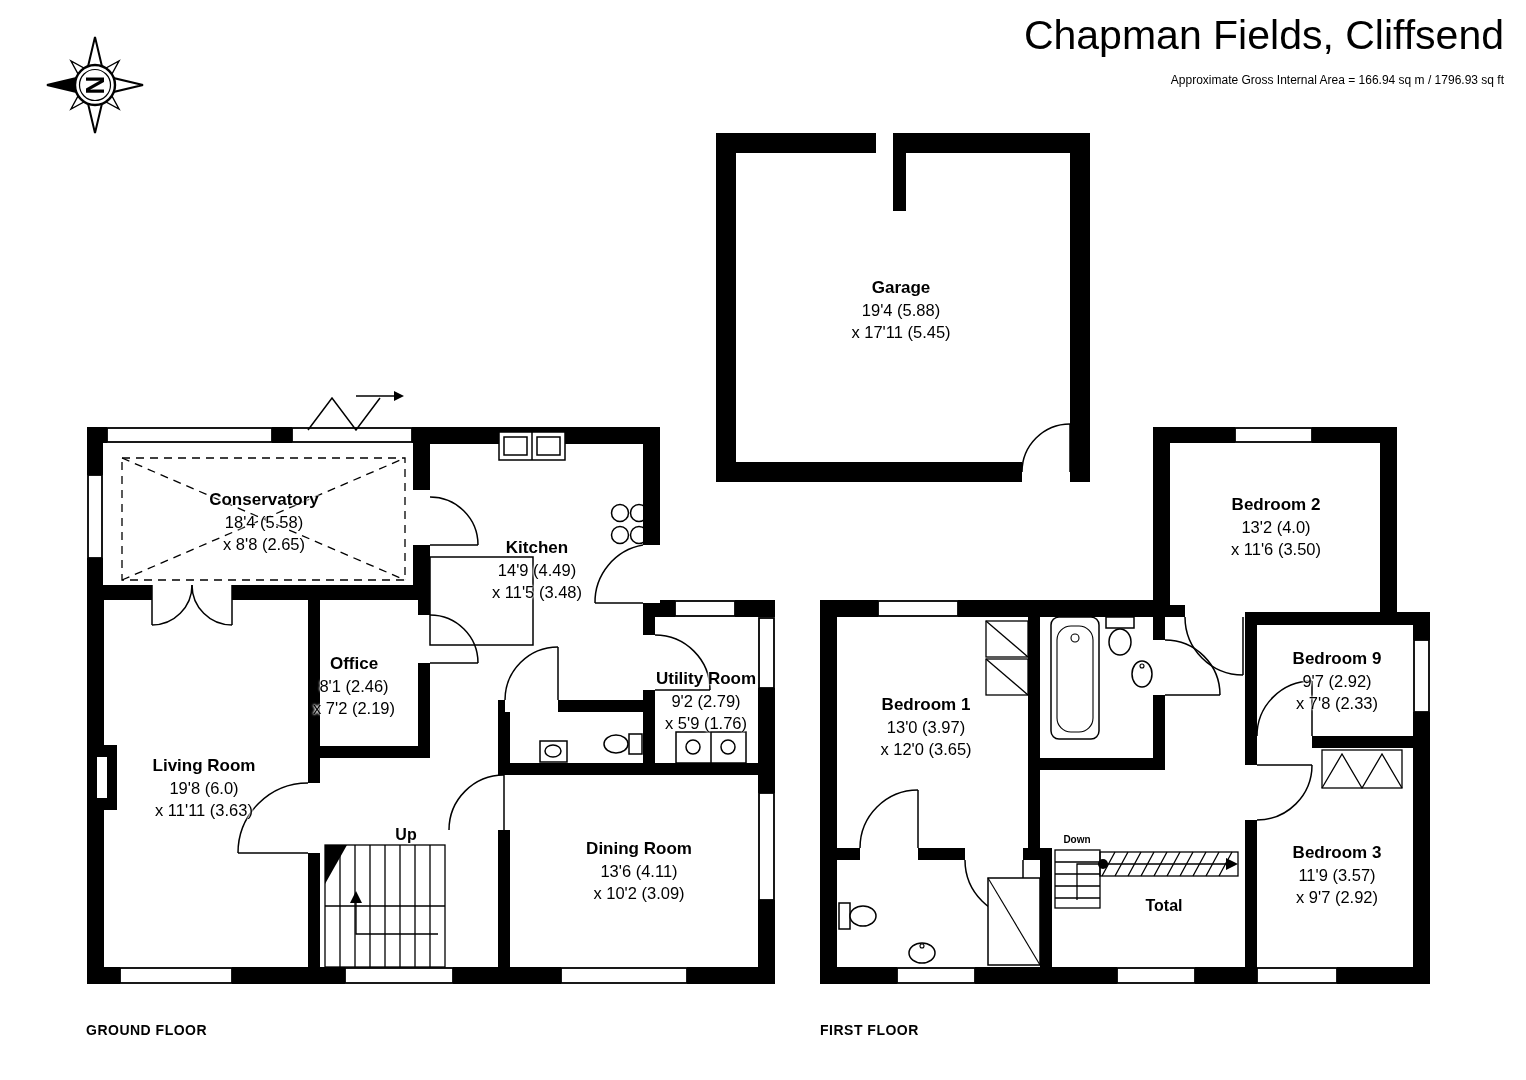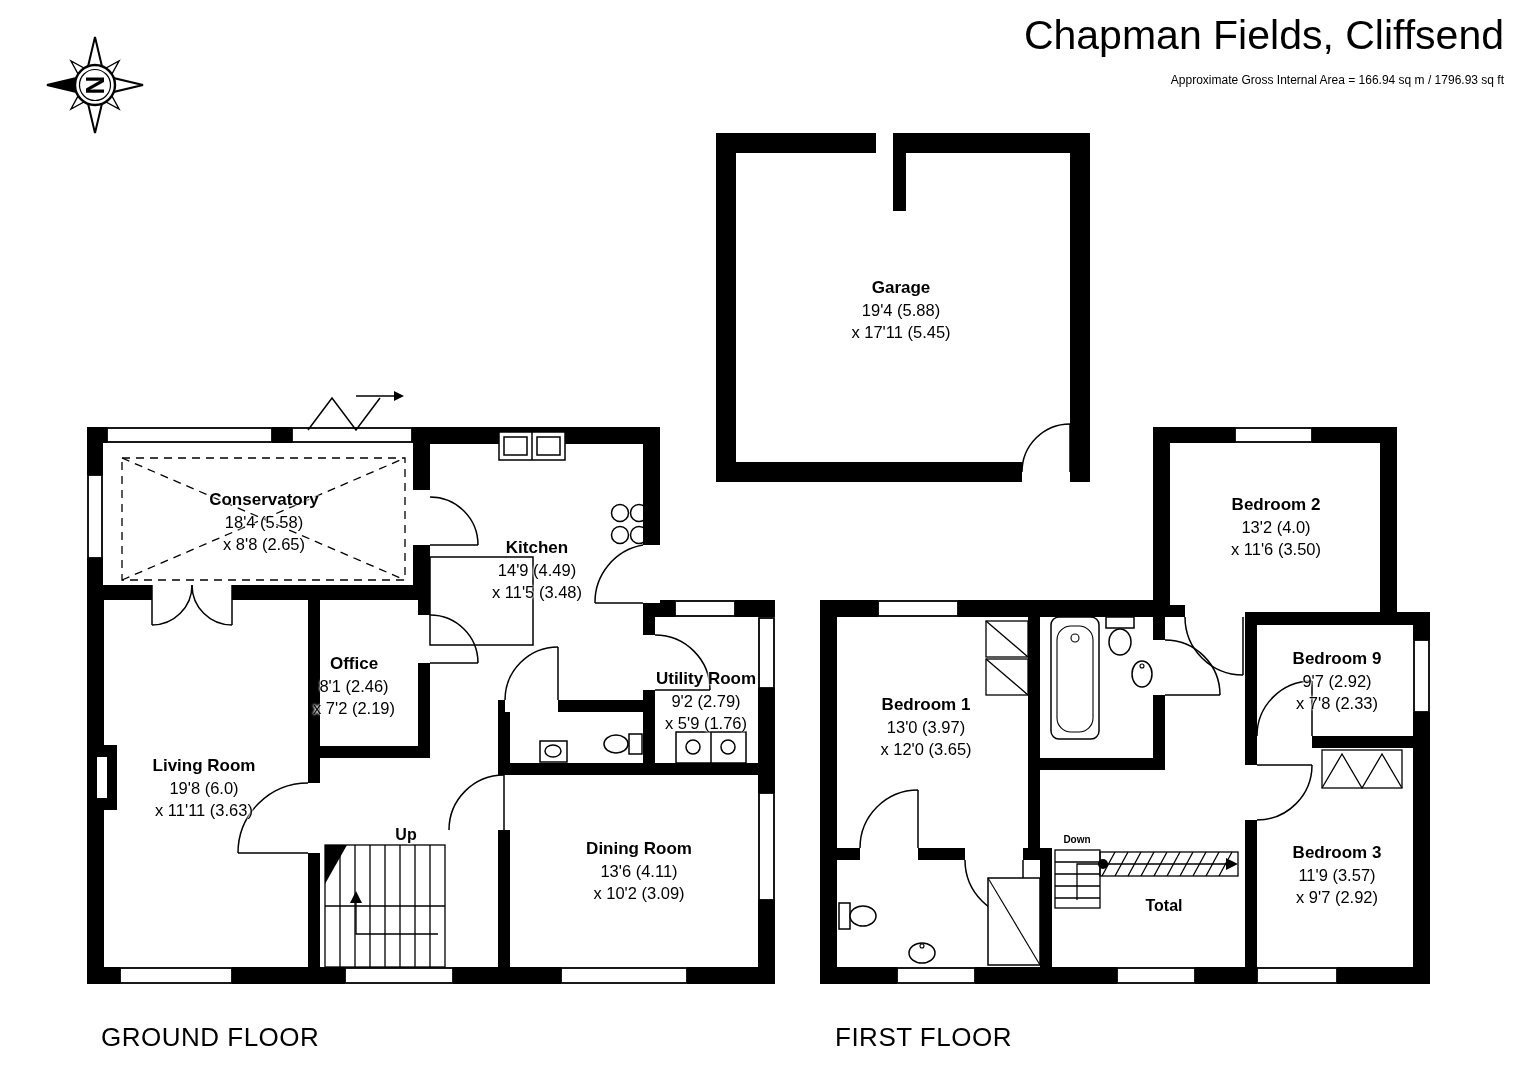--- a/index.html
+++ b/index.html
@@ -16,21 +16,21 @@
   .room-label{
     position:absolute;transform:translateX(-50%);text-align:center;
     line-height:22px;white-space:nowrap;
     text-shadow:0 0 3px #fff,0 0 3px #fff,0 0 2px #fff;
   }
   .room-label .name{font-weight:bold;font-size:17px;}
   .room-label .dim{font-size:16.5px;}
   .anno{position:absolute;transform:translateX(-50%);font-weight:bold;font-size:16px;
         text-shadow:0 0 3px #fff,0 0 3px #fff;}
   .anno-small{font-size:10px;}
-  .floor-label{position:absolute;font-weight:normal;font-size:26px;letter-spacing:0.5px;margin-left:15px;}
+  .floor-label{position:absolute;font-weight:bold;font-size:14px;letter-spacing:0.5px;}
 </style>
 </head>
 <body>
 
 <svg class="plan-svg" width="1526" height="1080" viewBox="0 0 1526 1080">
 
   <g>
     <path d="M 95 74 L 119 61 L 106 85 L 119 109 L 95 96 L 71 109 L 84 85 L 71 61 Z" fill="#fff" stroke="#000" stroke-width="1.4"></path>
     <path d="M 95 37 L 104.2 75.8 L 143 85 L 104.2 94.2 L 95 133 L 85.8 94.2 L 47 85 L 85.8 75.8 Z" fill="#fff" stroke="#000" stroke-width="2"></path>
     <path d="M 47 85 L 85.8 75.8 L 85.8 94.2 Z" fill="#000"></path>

